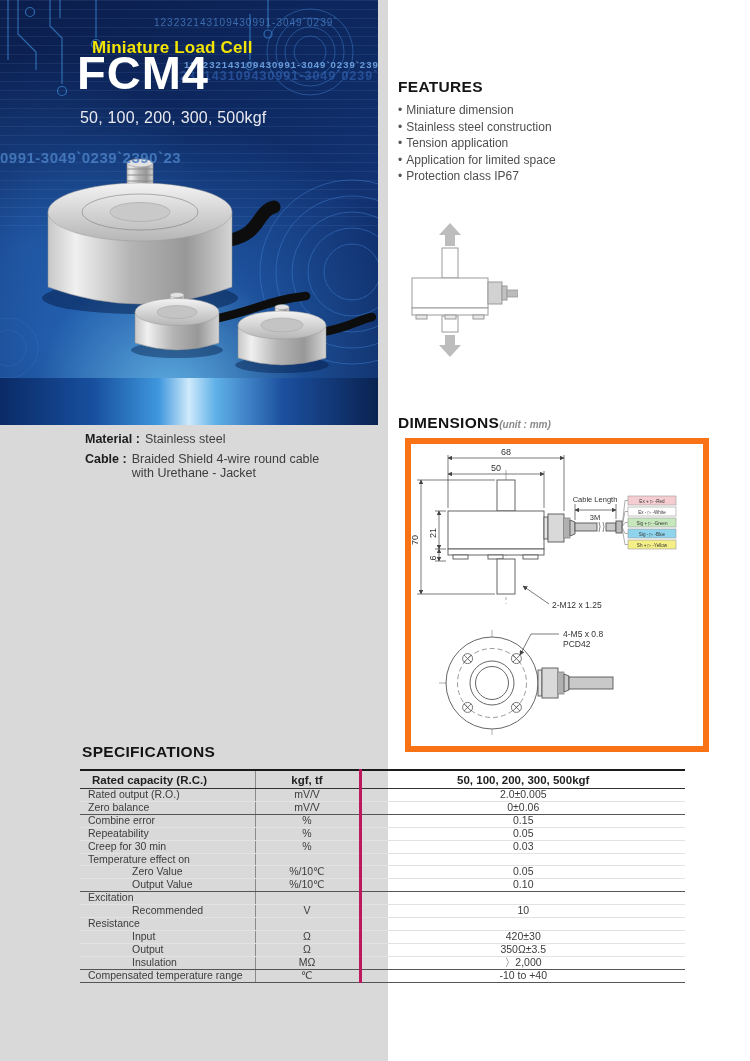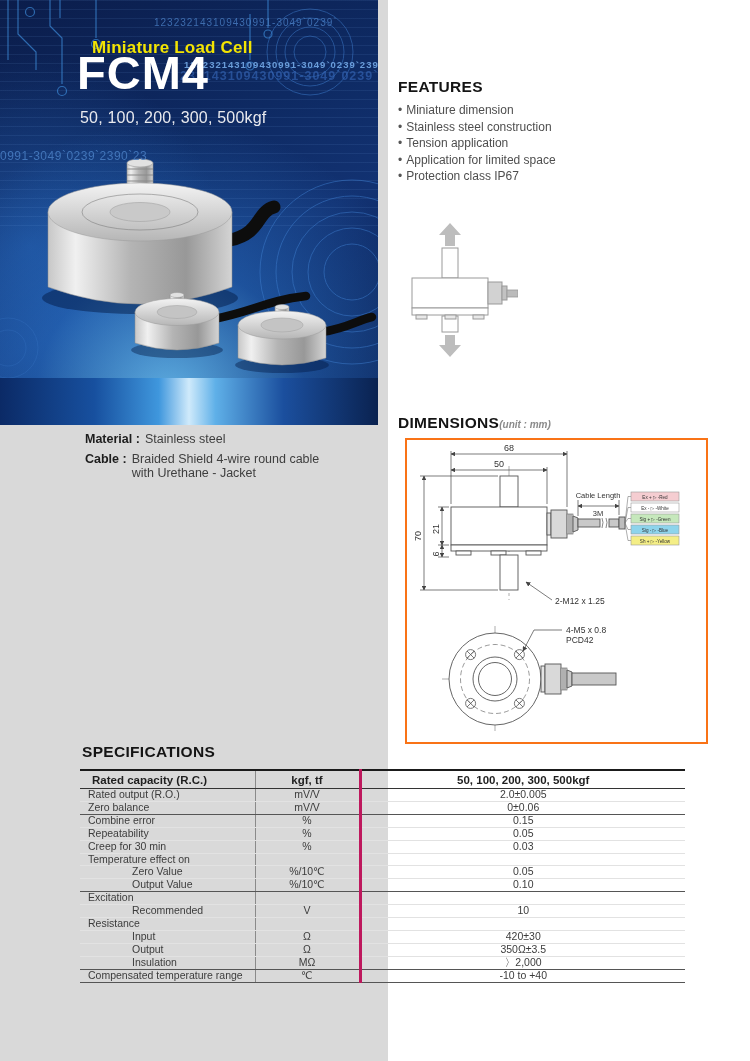--- a/index.html
+++ b/index.html
@@ -17,21 +17,21 @@
       linear-gradient(155deg,#0b1d4b 0%,#0e2a63 38%,#123272 60%,#0a1e4e 100%);}
   .hero::before{content:"";position:absolute;inset:0 0 45% 0;
       background:repeating-linear-gradient(180deg,rgba(120,170,235,.10) 0 1px,transparent 1px 9px);}
   .hero-sub{position:absolute;left:92px;top:38px;font-size:17px;font-weight:700;color:#f3e402;letter-spacing:.2px;}
   .hero-model{position:absolute;left:77px;top:49px;font-size:47px;font-weight:700;color:#ffffff;letter-spacing:1px;line-height:1;}
   .hero-cap{position:absolute;left:80px;top:109px;font-size:16px;color:#e8e9ee;letter-spacing:.2px;}
   .deco-num{position:absolute;color:#4a7fc4;font-size:10px;letter-spacing:1px;white-space:nowrap;}
   .dn-top0{left:118px;top:17px;opacity:.8;margin-left:36px;}
   .dn-top1{left:184px;top:59px;font-size:9.5px;color:#6fa3e0;font-weight:700;opacity:.95;}
   .dn-top2{left:180px;top:69px;font-size:12.5px;color:#3565b5;opacity:.65;font-weight:700;}
-  .dn-left{left:0px;top:149px;font-size:12px;opacity:.85;letter-spacing:.5px;}
+  .dn-left{left:0px;top:149px;font-size:15px;opacity:.85;letter-spacing:.5px;font-weight:bold;}
   .hero-art{position:absolute;left:0;top:0;}
 
   
   .sec-title{font-size:15.5px;font-weight:700;color:#141414;letter-spacing:.3px;}
   .features{position:absolute;left:398px;top:78px;width:300px;}
   .features ul{list-style:none;margin:6px 0 0 0;padding:0;}
   .features li{font-size:12px;color:#4e4e4e;line-height:16.5px;}
   .features li::before{content:"\2022";margin-right:4px;color:#555;}
 
   
@@ -40,21 +40,21 @@
   
   .info{position:absolute;left:85px;top:432px;width:290px;font-size:12.5px;color:#3e3e3e;}
   .info-row{display:flex;margin-bottom:6px;}
   .info-label{font-weight:700;color:#1d1d1d;white-space:pre;margin-right:5px;}
   .info-wrap{margin-left:0;}
   .info-line2{margin-left:0px;}
 
   
   .dim-title{position:absolute;left:398px;top:414px;}
   .dim-title .unit{font-size:10px;color:#8a8a8a;font-style:italic;font-weight:700;margin-left:0;letter-spacing:0;}
-  .dim-box{position:absolute;left:405px;top:438px;width:292px;height:302px;background:#fff;border:2px solid #f97316;padding-left:7px;}
+  .dim-box{position:absolute;left:405px;top:438px;width:292px;height:302px;background:#fff;border:6px solid #f97316;}
 
   
   .spec-title{position:absolute;left:82px;top:743px;}
   table.spec{position:absolute;left:80px;top:769px;width:605px;border-collapse:collapse;table-layout:fixed;
              border-top:2.5px solid #1b1b1b;font-size:10.5px;color:#3c3c3c;}
   table.spec col.c1{width:175px;} table.spec col.c2{width:105px;} table.spec col.c3{width:325px;}
   table.spec th{font-size:11.5px;font-weight:700;color:#1f1f1f;height:17px;padding:0;
                 border-bottom:1.6px solid #333;}
   table.spec th.h1{text-align:left;padding-left:12px;}
   table.spec td{height:11.9px;padding:0;line-height:11.9px;border-bottom:1px solid #e2e2e2;}

